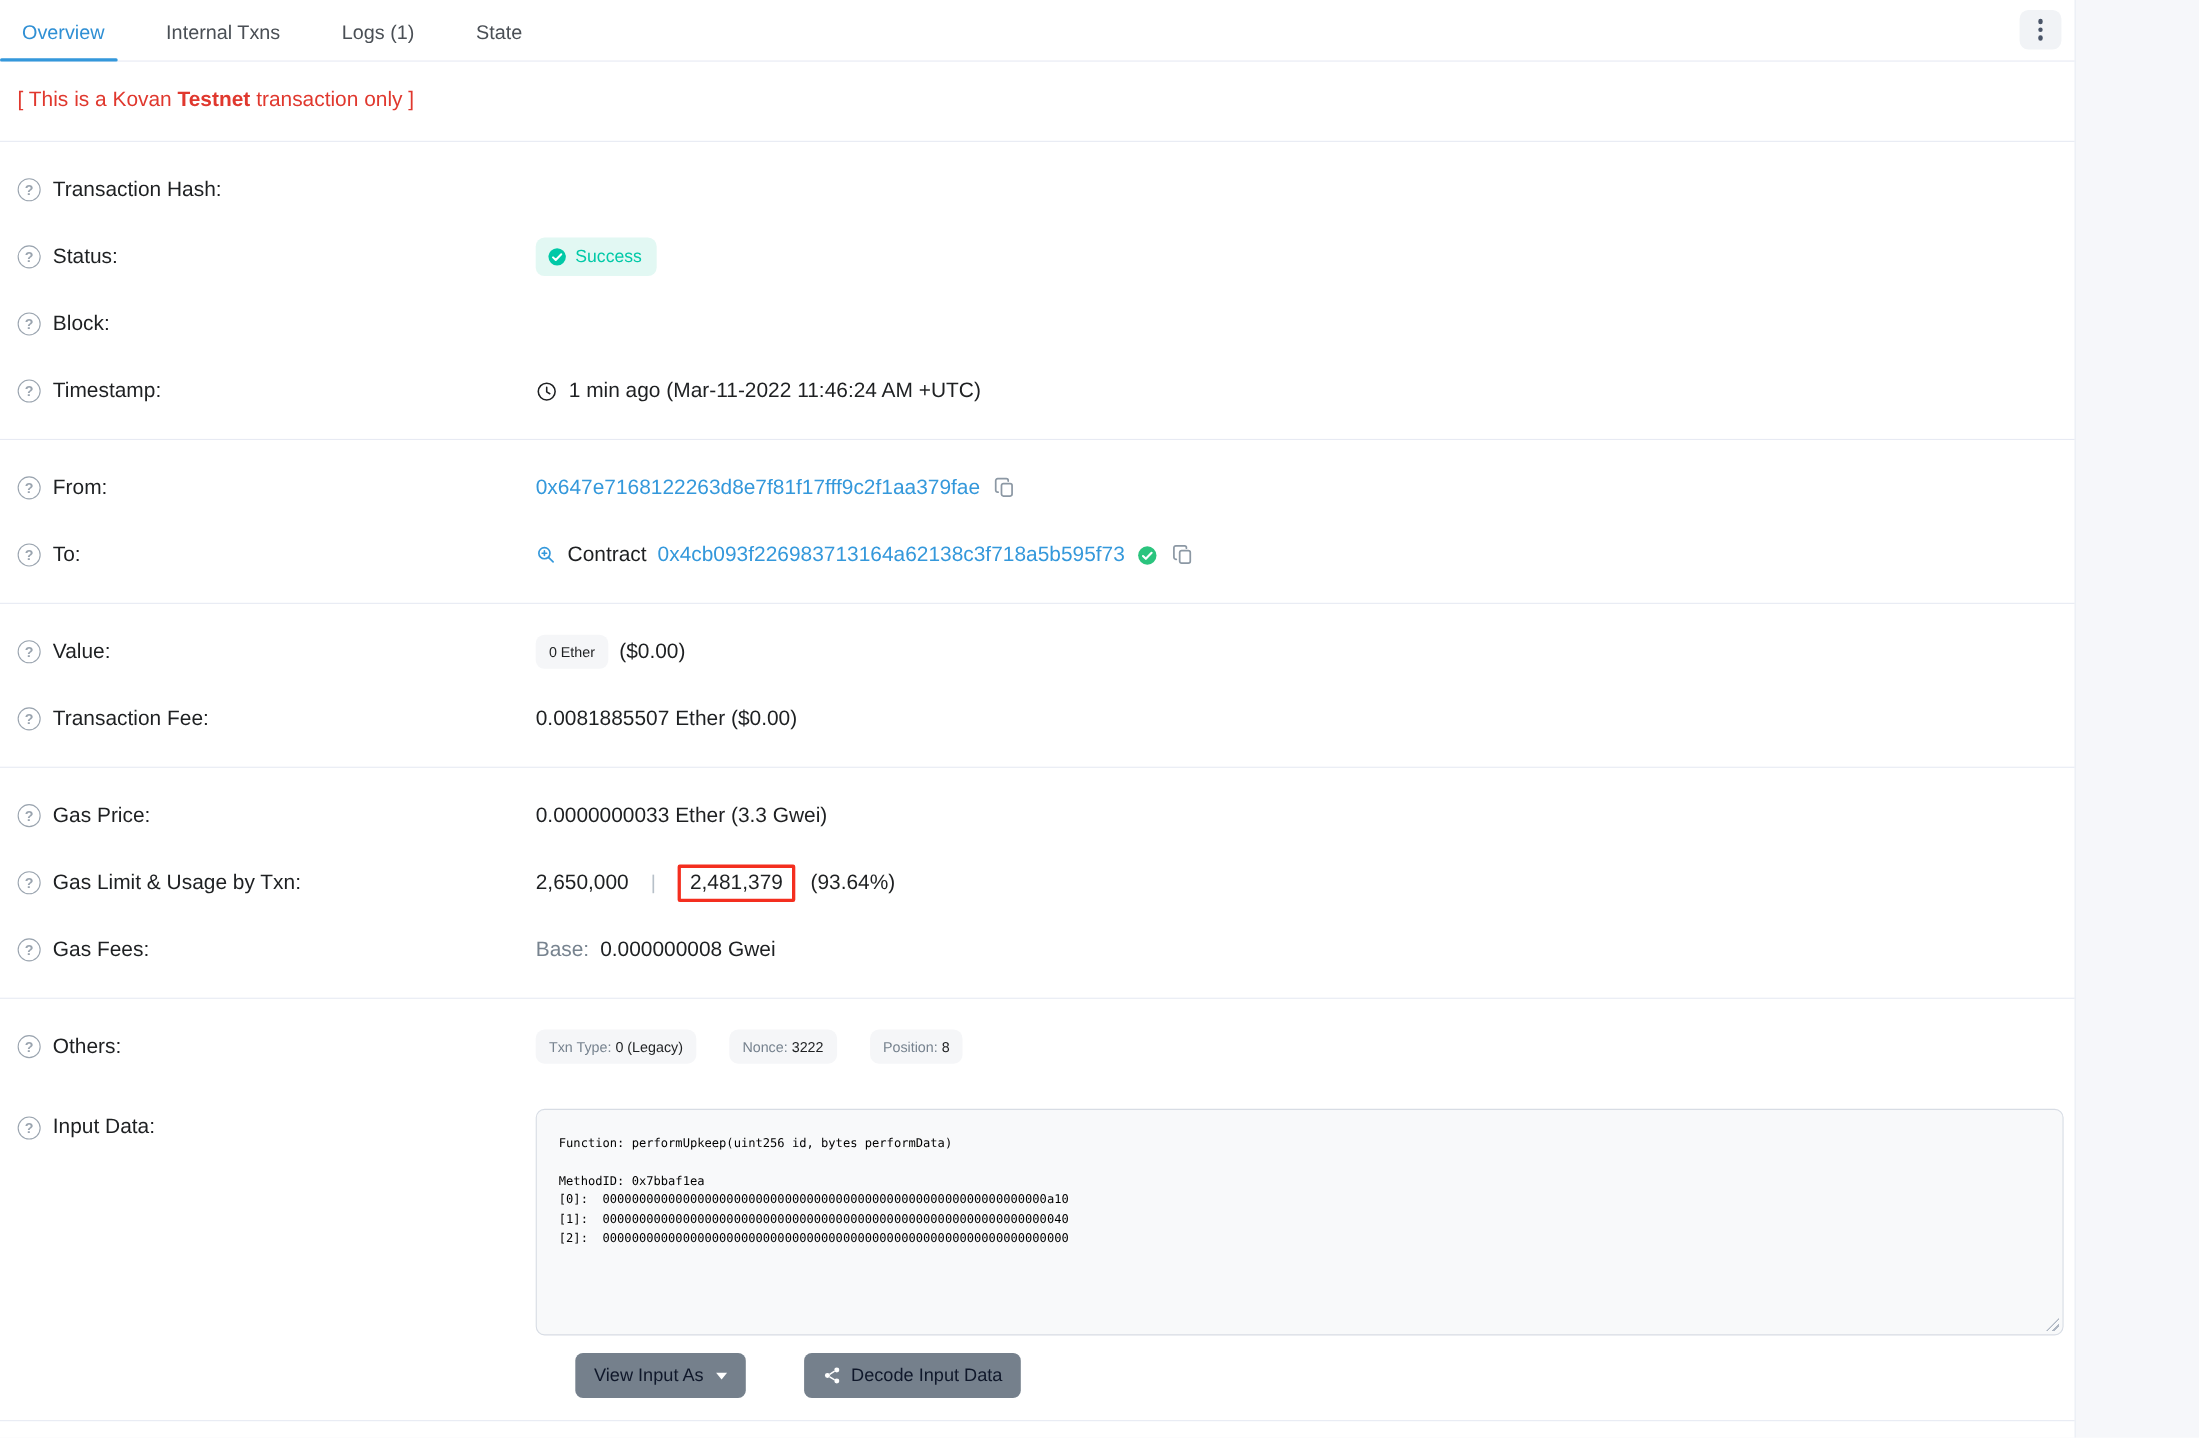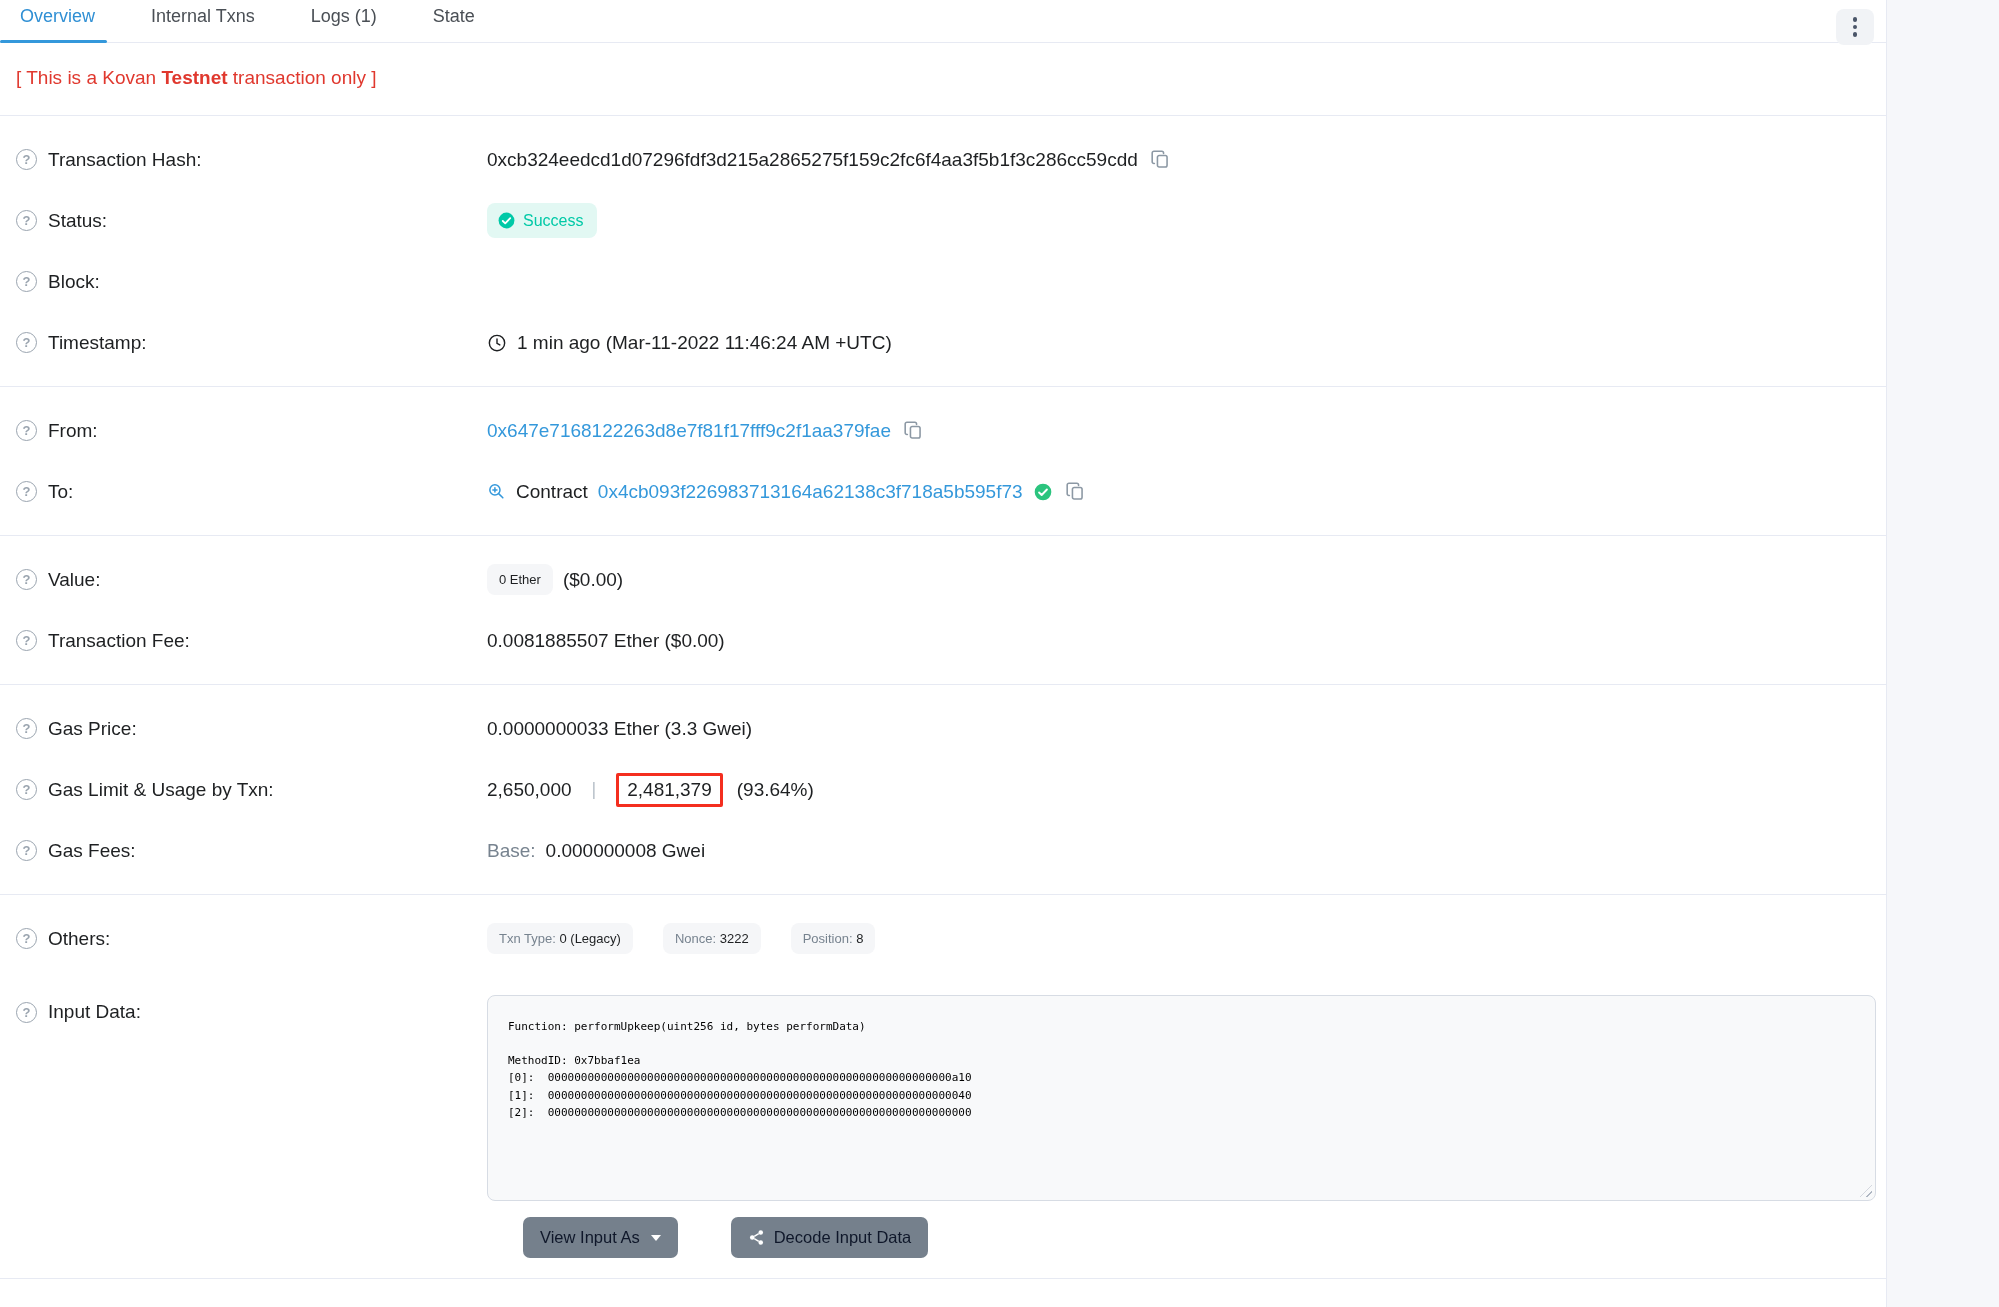--- a/index.html
+++ b/index.html
@@ -11,21 +11,21 @@
     font-size:19px;
   }
   .card {
     width:1887px; height:1307px; background:#fff;
     border-right:1px solid #e7eaf3;
     position:relative;
   }
   
   .tabbar {
     display:flex; align-items:flex-end;
-    height:43px; border-bottom:1px solid #e7eaf3;
+    height:56px; border-bottom:1px solid #e7eaf3;
     position:relative; padding-left:18px;
   }
   .tab {
     font-size:18px; font-weight:500; color:#4a4f55;
     padding:16px 2px 15px; margin-right:52px;
     cursor:pointer; position:relative; white-space:nowrap;
   }
   .tab.active { color:#2f8fd4; }
   .tab.active::after {
     content:""; position:absolute; left:-18px; right:-10px; bottom:-1px;
@@ -142,31 +142,20 @@
   <div class="notice">
     <span>[ This is a Kovan </span><b>Testnet</b><span> transaction only ]</span>
   </div>
 
   <div class="section">
 
     <div class="row">
       <div class="label">
         <span class="q">?</span>
         <span>Transaction Hash:</span>
-      </div>
-      <div class="val">
-        <span>0xcb324eedcd1d07296fdf3d215a2865275f159c2fc6f4aa3f5b1f3c286cc59cdd</span>
-        <button class="icon-btn">
-          <span>
-            <svg width="21" height="21" viewBox="0 0 24 24" fill="none" stroke="#8c98a4" stroke-width="1.8" stroke-linecap="round" stroke-linejoin="round">
-                <rect x="8.5" y="7.5" width="11" height="13" rx="2"></rect>
-                <path d="M5 16.5H4.5a2 2 0 0 1-2-2v-10a2 2 0 0 1 2-2h9a2 2 0 0 1 2 2V5"></path>
-              </svg>
-          </span>
-        </button>
       </div>
     </div>
 
     <div class="row">
       <div class="label">
         <span class="q">?</span>
         <span>Status:</span>
       </div>
       <div class="val">
         <span class="badge-success">

